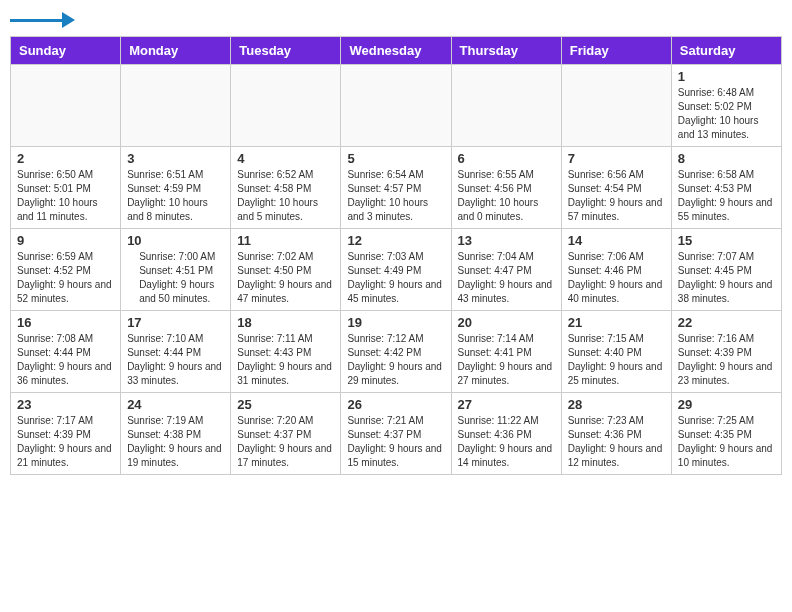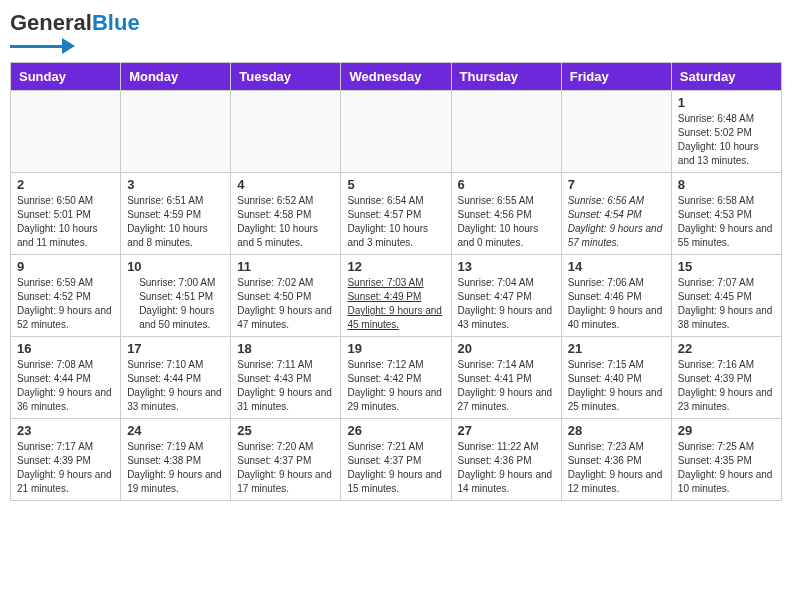--- a/index.html
+++ b/index.html
@@ -78,24 +78,20 @@
       color: #333;
       line-height: 1.4;
     }
   </style>
 </head>
 <body>
 
 <div class="page">
   <div class="header-top">
     <div class="logo">
-      <div style="display:flex;align-items:center;">
-        <span style="font-size:22px;font-weight:bold;color:#333;">General</span>
-        <span style="font-size:22px;font-weight:bold;color:#1a7fc1;">Blue</span>
-      </div>
       <div style="display:flex;align-items:center;margin-top:2px;">
         <div style="width:52px;height:3px;background:#1a7fc1;"></div>
         <div style="width:0;height:0;border-left:13px solid #1a7fc1;border-top:8px solid transparent;border-bottom:8px solid transparent;margin-left:0;"></div>
       </div>
     </div>
     <div class="title-block">
       <div class="month-title"></div>
       <div class="location-title"></div>
     </div>
   </div>
@@ -153,21 +149,21 @@
 Daylight: 10 hours and 3 minutes.</div>
           </td>
           <td>
             <span class="day-number">6</span>
             <div class="day-info" style="white-space: pre-line;">Sunrise: 6:55 AM
 Sunset: 4:56 PM
 Daylight: 10 hours and 0 minutes.</div>
           </td>
           <td>
             <span class="day-number">7</span>
-            <div class="day-info" style="white-space: pre-line; font-style: italic;">Sunrise: 6:56 AM
+            <div class="day-info" style="white-space: pre-line;">Sunrise: 6:56 AM
 Sunset: 4:54 PM
 Daylight: 9 hours and 57 minutes.</div>
           </td>
           <td>
             <span class="day-number">8</span>
             <div class="day-info" style="white-space: pre-line;">Sunrise: 6:58 AM
 Sunset: 4:53 PM
 Daylight: 9 hours and 55 minutes.</div>
           </td>
         </tr>
@@ -185,21 +181,21 @@
 Daylight: 9 hours and 50 minutes.</div>
           </td>
           <td>
             <span class="day-number">11</span>
             <div class="day-info" style="white-space: pre-line;">Sunrise: 7:02 AM
 Sunset: 4:50 PM
 Daylight: 9 hours and 47 minutes.</div>
           </td>
           <td>
             <span class="day-number">12</span>
-            <div class="day-info" style="white-space: pre-line; text-decoration: underline;">Sunrise: 7:03 AM
+            <div class="day-info" style="white-space: pre-line;">Sunrise: 7:03 AM
 Sunset: 4:49 PM
 Daylight: 9 hours and 45 minutes.</div>
           </td>
           <td>
             <span class="day-number">13</span>
             <div class="day-info" style="white-space: pre-line;">Sunrise: 7:04 AM
 Sunset: 4:47 PM
 Daylight: 9 hours and 43 minutes.</div>
           </td>
           <td>

